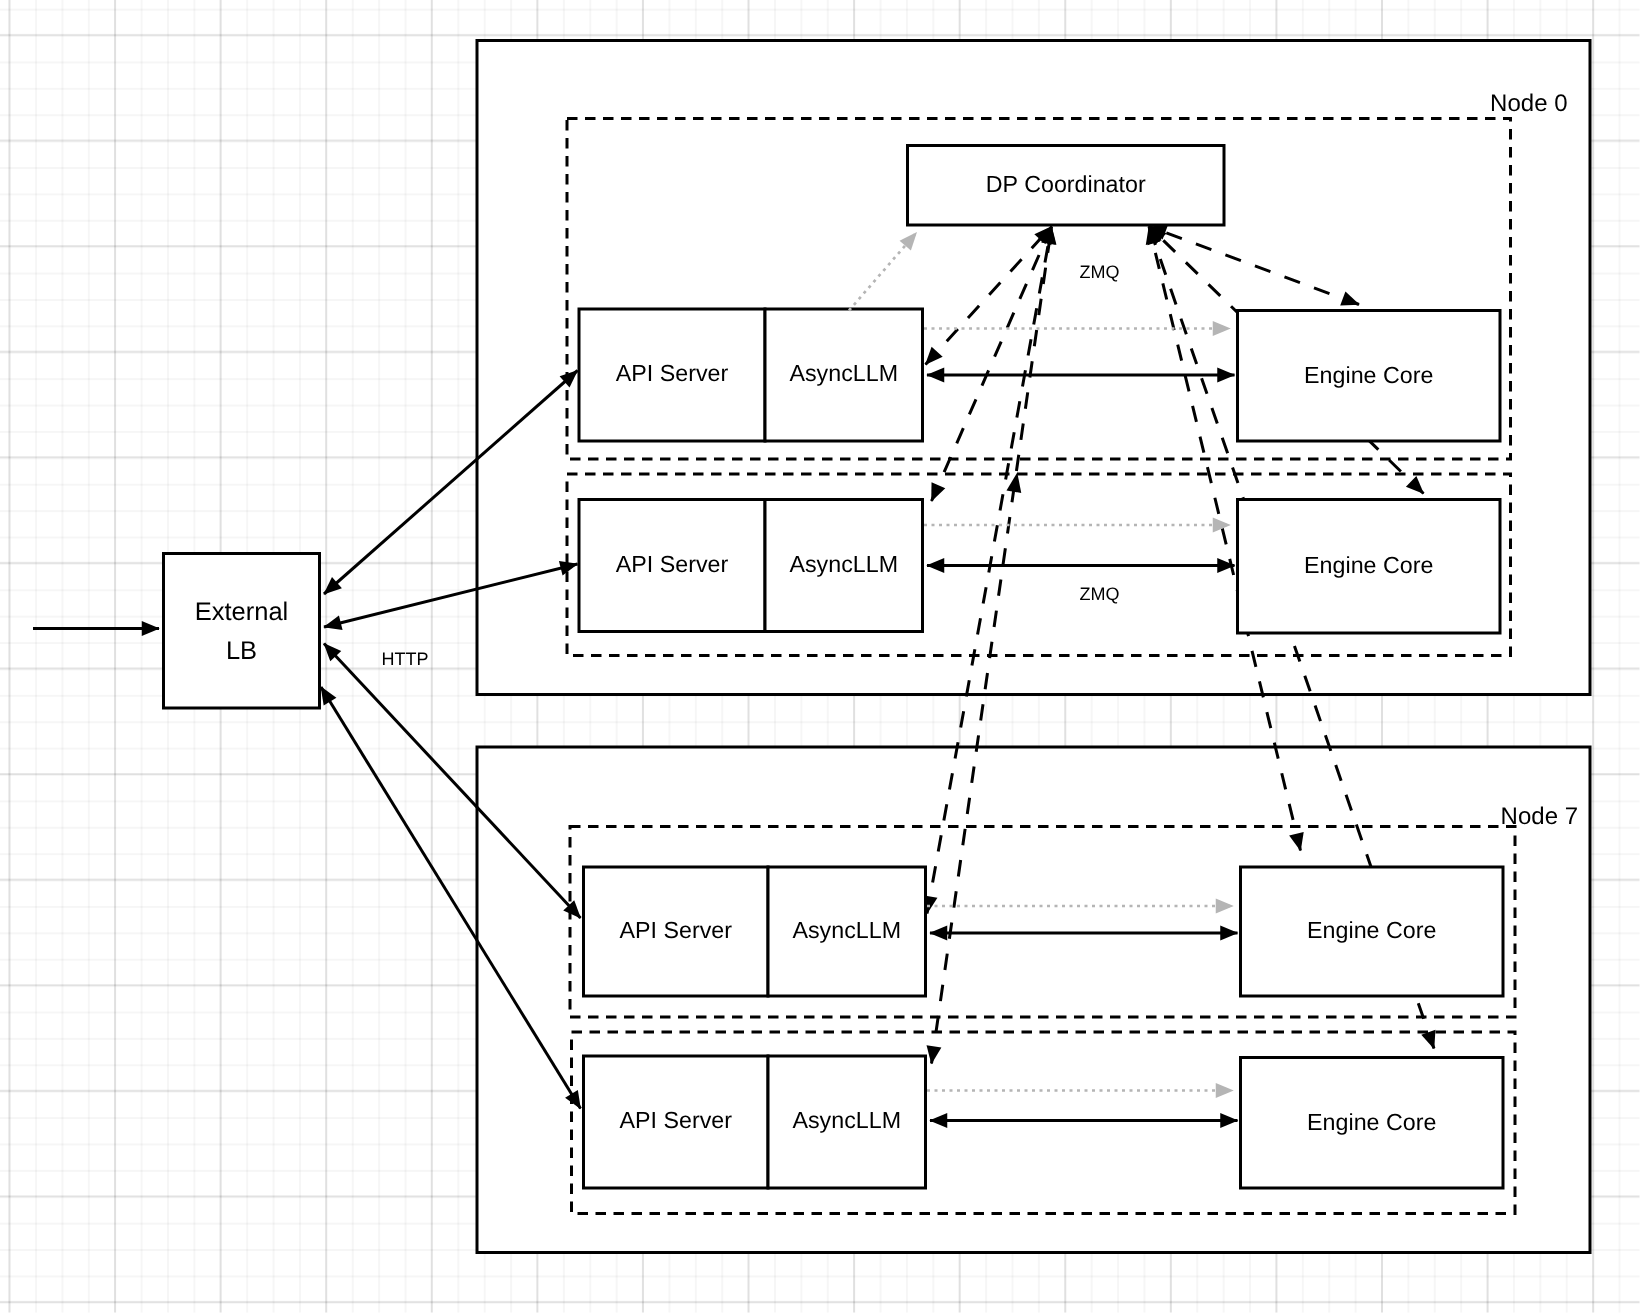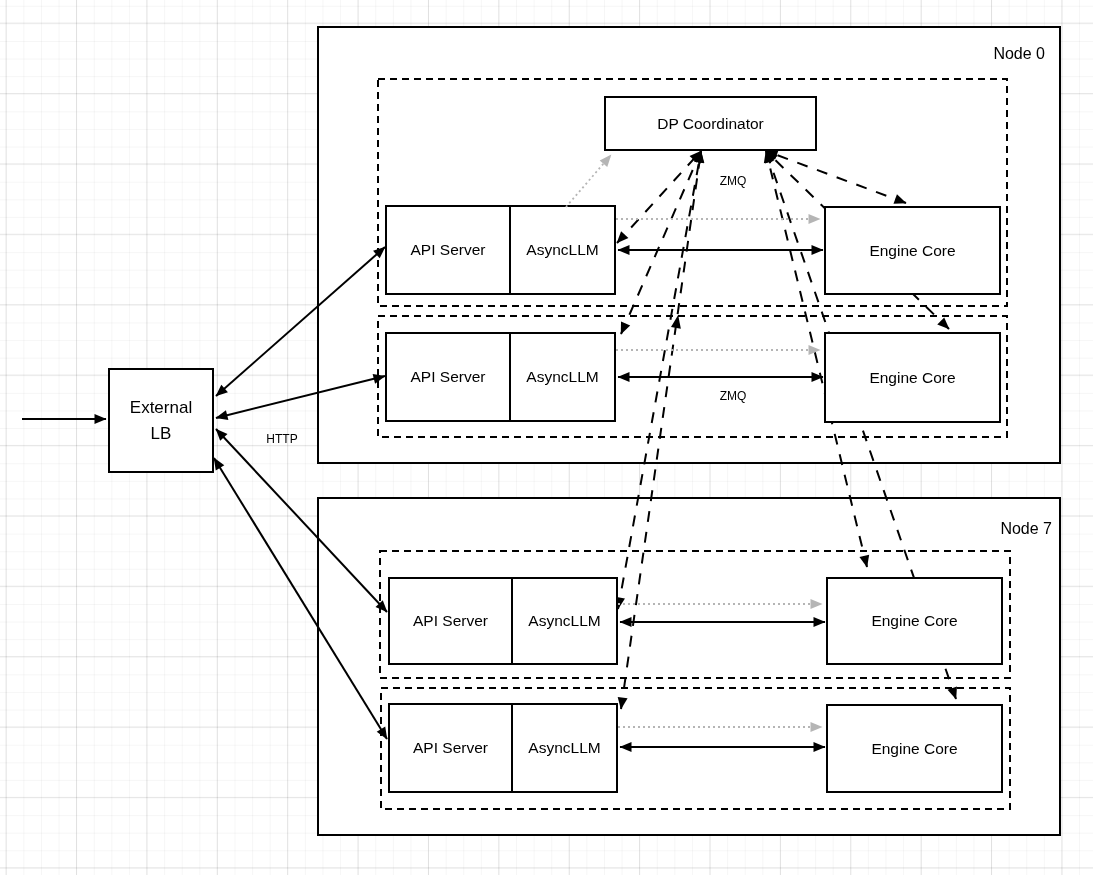--- a/index.html
+++ b/index.html
@@ -28,21 +28,21 @@
   .solidlink{fill:none;stroke:#000;stroke-width:2;
        marker-end:url(#ah);marker-start:url(#ah);}
   .solidin{fill:none;stroke:#000;stroke-width:2;marker-end:url(#ah);}
   .dot{fill:none;stroke:#b5b5b5;stroke-width:1.8;stroke-dasharray:2 3;
        marker-end:url(#ahg);}
   .lbl{
     position:absolute;color:#000;display:flex;align-items:center;justify-content:center;
     font-size:15.5px;line-height:1.25;pointer-events:none;
   }
   .lbl.small{font-size:12px;}
-  .lbl.title{font-size:16px;justify-content:flex-end;text-align:right;}
+  .lbl.title{font-size:16px;justify-content:flex-end;text-align:right;margin-top:16px;}
   .lbl.big{font-size:17px;line-height:1.5;flex-direction:column;}
 </style>
 </head>
 <body>
 
 <div id="canvas">
 
   <svg width="1093" height="875" viewBox="0 0 1093 875">
     <defs>
       <marker id="ah" markerUnits="userSpaceOnUse" markerWidth="14" markerHeight="12" refX="12.5" refY="6" orient="auto-start-reverse">
@@ -138,17 +138,17 @@
   <div class="lbl" style="left:825px;top:333px;width:175px;height:89px;">Engine Core</div>
 
   <div class="lbl" style="left:389px;top:578px;width:123px;height:86px;">API Server</div>
   <div class="lbl" style="left:512px;top:578px;width:105px;height:86px;">AsyncLLM</div>
   <div class="lbl" style="left:827px;top:578px;width:175px;height:86px;">Engine Core</div>
 
   <div class="lbl" style="left:389px;top:704px;width:123px;height:88px;">API Server</div>
   <div class="lbl" style="left:512px;top:704px;width:105px;height:88px;">AsyncLLM</div>
   <div class="lbl" style="left:827px;top:705px;width:175px;height:87px;">Engine Core</div>
 
-  <div class="lbl small" style="left:252px;top:429px;width:60px;height:20px;">HTTP</div>
+  <div class="lbl small" style="left:240px;top:429px;width:60px;height:20px;">HTTP</div>
   <div class="lbl small" style="left:709px;top:172px;width:48px;height:18px;">ZMQ</div>
   <div class="lbl small" style="left:709px;top:387px;width:48px;height:18px;">ZMQ</div>
 
 </div>
 
 </body></html>

